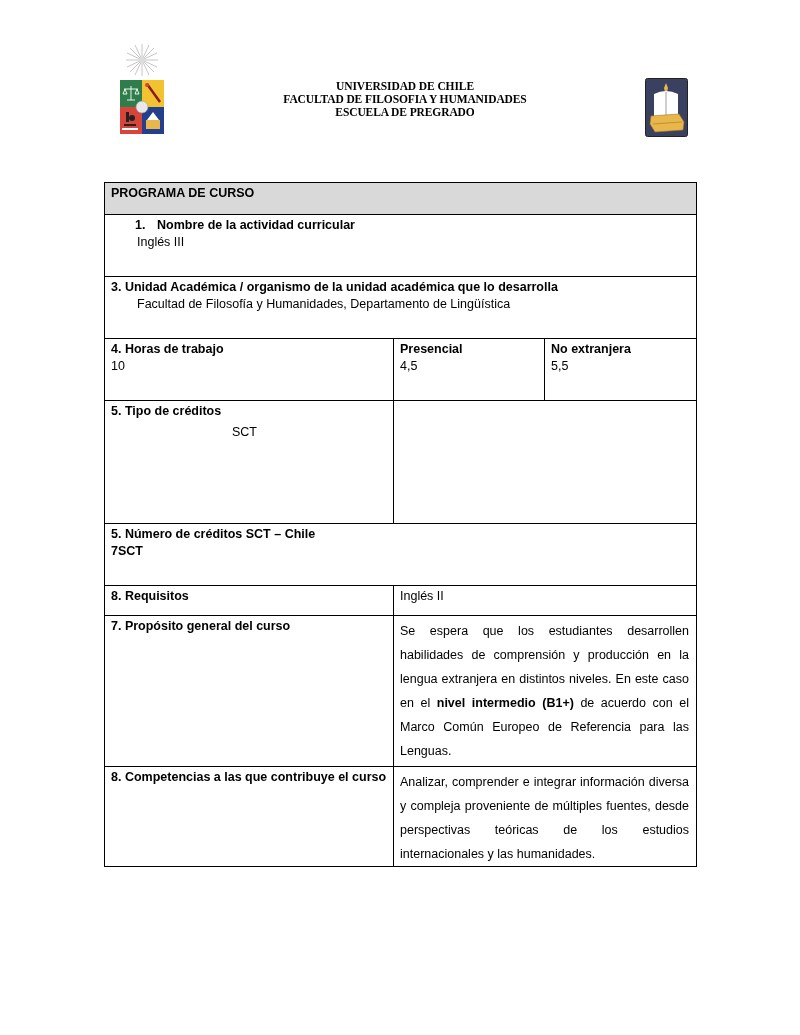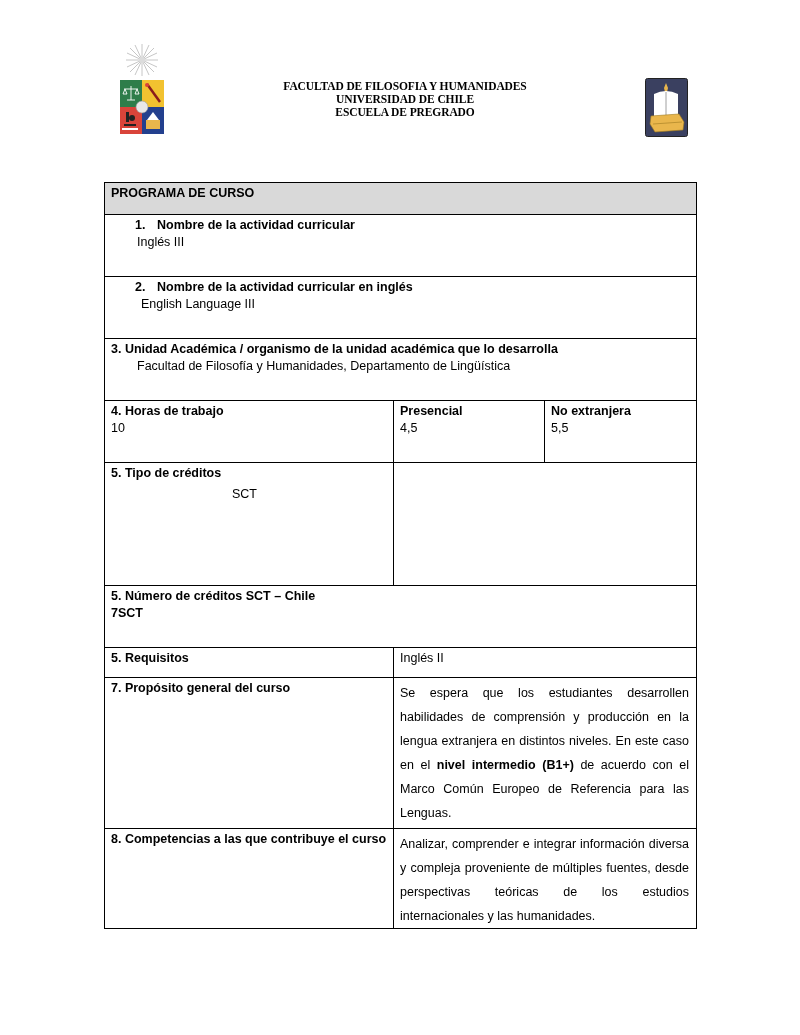--- a/index.html
+++ b/index.html
@@ -82,22 +82,22 @@
   </g>
   <rect x="4" y="86" width="16" height="2" fill="#fff"></rect>
 
   <g>
     <rect x="28" y="78" width="14" height="9" fill="#e9b64c"></rect>
     <path d="M29 78 L35 70 L41 78 Z" fill="#fff"></path>
   </g>
 </svg>
 
 <div class="header-text">
+  <div>UNIVERSIDAD DE CHILE</div>
   <div>FACULTAD DE FILOSOFIA Y HUMANIDADES</div>
-  <div>UNIVERSIDAD DE CHILE</div>
   <div class="u">ESCUELA DE PREGRADO</div>
 </div>
 
 <svg class="logo-right" viewBox="0 0 43 60">
   <rect x="0.5" y="0.5" width="42" height="58" rx="2" fill="#3a4060" stroke="#222"></rect>
   <path d="M21 5 L23 10 L22 14 L20 14 L19 10 Z" fill="#e9b64c"></path>
   <path d="M9 16 Q21 10 33 16 L33 38 L9 38 Z" fill="#fff"></path>
   <line x1="21" y1="14" x2="21" y2="38" stroke="#888" stroke-width="0.8"></line>
   <path d="M6 38 L34 36 L39 44 L38 52 L10 54 L5 46 Z" fill="#e9b64c" stroke="#a07a20" stroke-width="0.6"></path>
   <line x1="8" y1="46" x2="37" y2="44" stroke="#a07a20" stroke-width="0.6"></line>
@@ -119,28 +119,20 @@
 
   <tr class="r-item">
     <td colspan="3">
       <div class="cell b numbered">
         <span class="num">1.</span><span>Nombre de la actividad curricular</span>
       </div>
       <div class="cell sub sub-indent1">Inglés III</div>
     </td>
   </tr>
 
-  <tr class="r-item">
-    <td colspan="3">
-      <div class="cell b numbered">
-        <span class="num">2.</span><span>Nombre de la actividad curricular en inglés</span>
-      </div>
-      <div class="cell sub sub-indent2">English Language III</div>
-    </td>
-  </tr>
 
   <tr class="r-item">
     <td colspan="3">
       <div class="cell b">3. Unidad Académica / organismo de la unidad académica que lo desarrolla</div>
       <div class="cell sub sub-indent3">Facultad de Filosofía y Humanidades, Departamento de Lingüística</div>
     </td>
   </tr>
 
   <tr class="r-item">
     <td>
@@ -169,21 +161,21 @@
 
   <tr class="r-num">
     <td colspan="3">
       <div class="cell b">5. Número de créditos SCT – Chile</div>
       <div class="cell sub b center">7SCT</div>
     </td>
   </tr>
 
   <tr class="r-req">
     <td>
-      <div class="cell b">5. Requisitos</div>
+      <div class="cell b">8. Requisitos</div>
     </td>
     <td colspan="2">
       <div class="cell">Inglés II</div>
     </td>
   </tr>
 
   <tr class="r-prop">
     <td>
       <div class="cell b">7. Propósito general del curso</div>
     </td>

